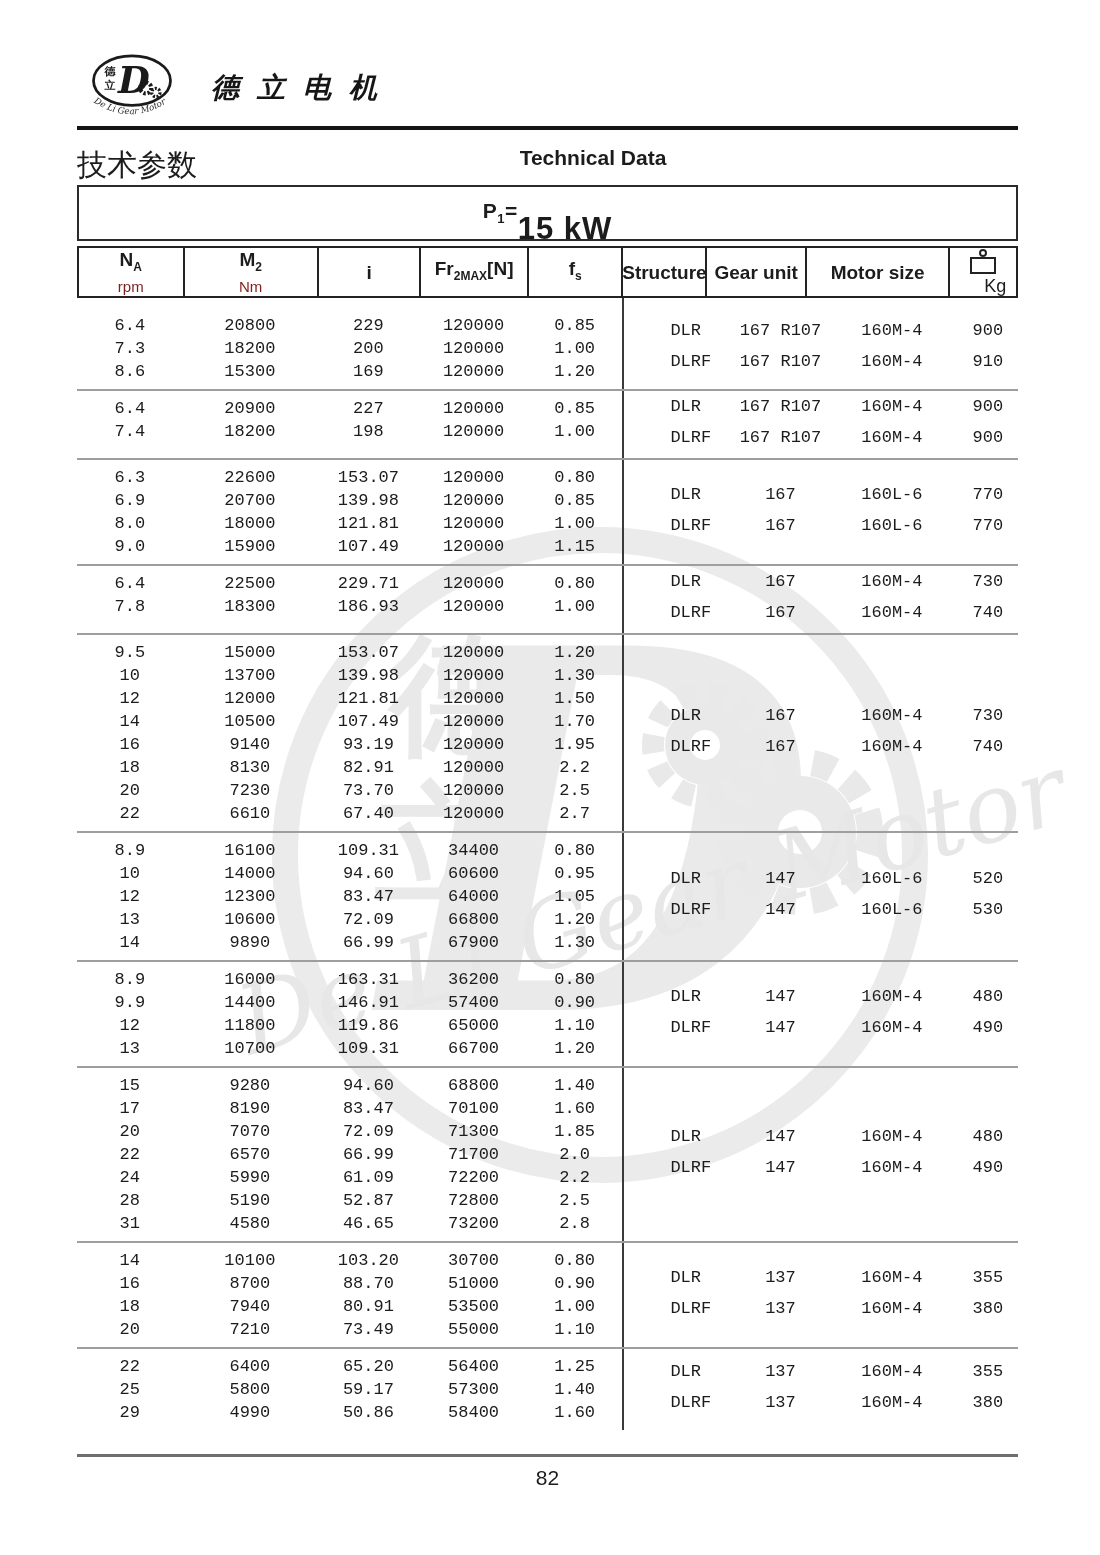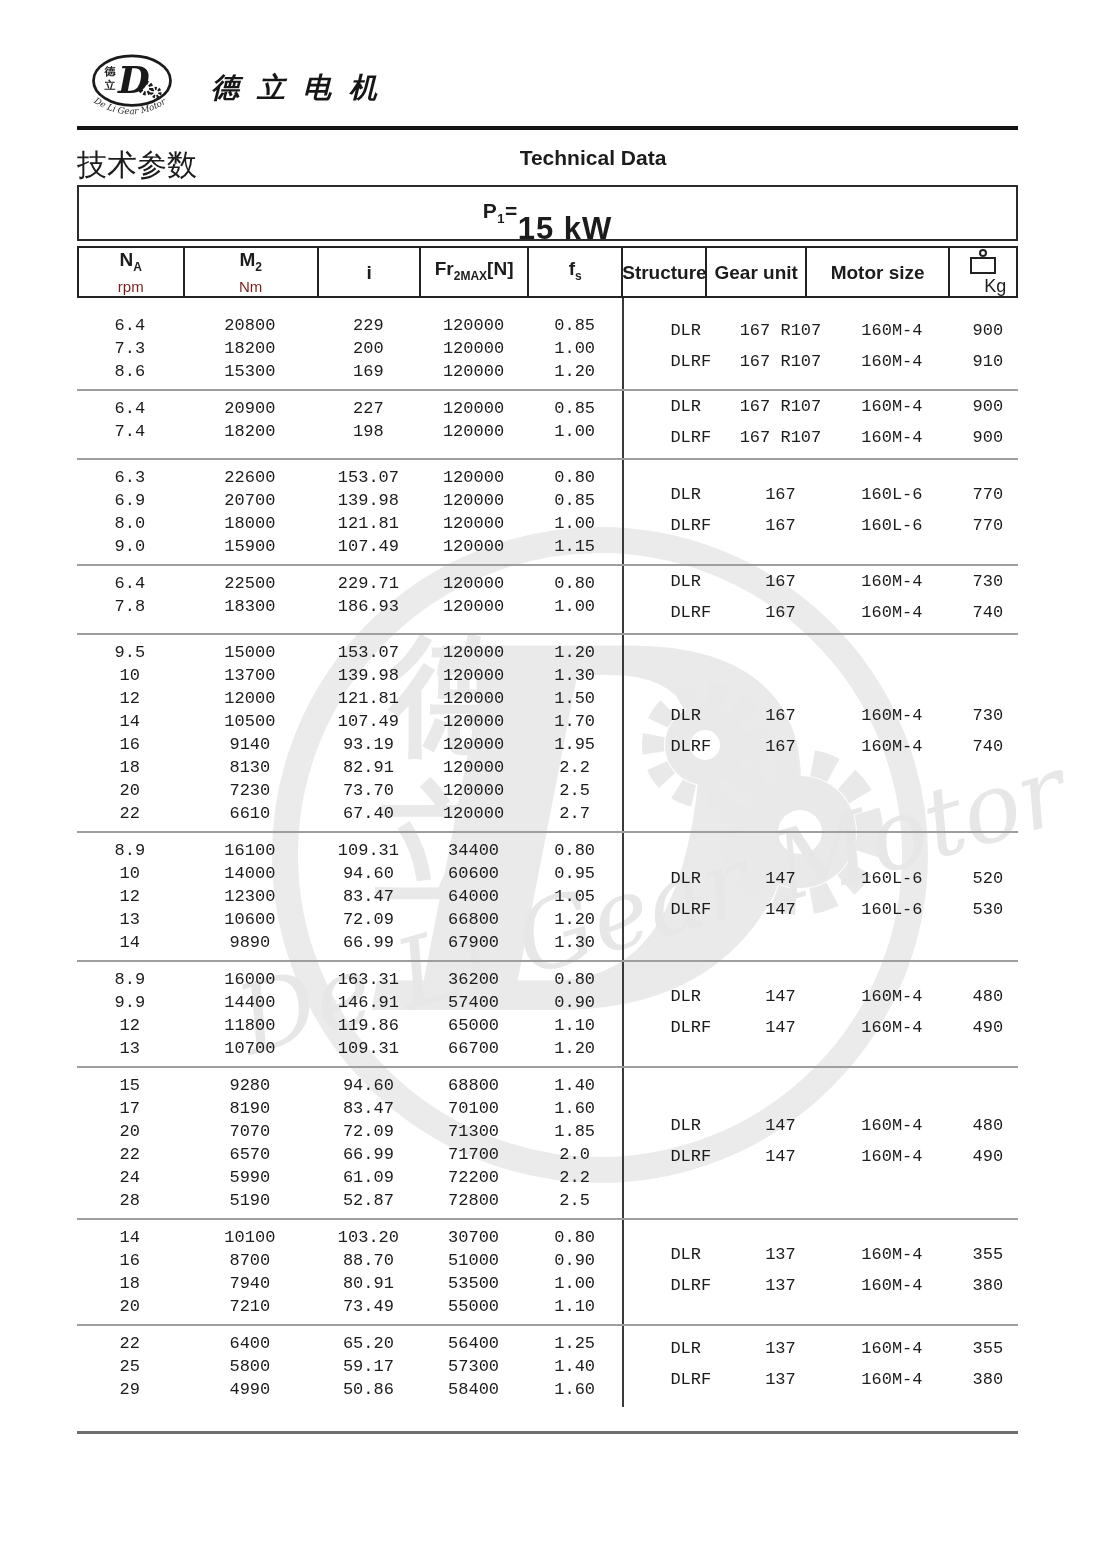--- a/index.html
+++ b/index.html
@@ -506,20 +506,27 @@
               <div class="cell c-fr">72200</div>
               <div class="cell c-fs">2.2</div>
             </div>
             <div class="data-row">
               <div class="cell c-na">28</div>
               <div class="cell c-m2">5190</div>
               <div class="cell c-i">52.87</div>
               <div class="cell c-fr">72800</div>
               <div class="cell c-fs">2.5</div>
             </div>
+            <div class="data-row">
+              <div class="cell c-na">31</div>
+              <div class="cell c-m2">4580</div>
+              <div class="cell c-i">46.65</div>
+              <div class="cell c-fr">73200</div>
+              <div class="cell c-fs">2.8</div>
+            </div>
           </div>
           <div class="block-right">
             <div class="variant-row">
               <div class="cell c-st"><span class="st-inner">DLR</span></div>
               <div class="cell c-gu">147</div>
               <div class="cell c-ms">160M-4</div>
               <div class="cell c-kg">480</div>
             </div>
             <div class="variant-row">
               <div class="cell c-st"><span class="st-inner">DLRF</span></div>
@@ -610,14 +617,15 @@
               <div class="cell c-st"><span class="st-inner">DLRF</span></div>
               <div class="cell c-gu">137</div>
               <div class="cell c-ms">160M-4</div>
               <div class="cell c-kg">380</div>
             </div>
           </div>
         </div>
       </div>
 
     <div class="footer-rule"></div>
+    <div class="page-num">82</div>
   </div>
 </div>
 
 </body></html>

